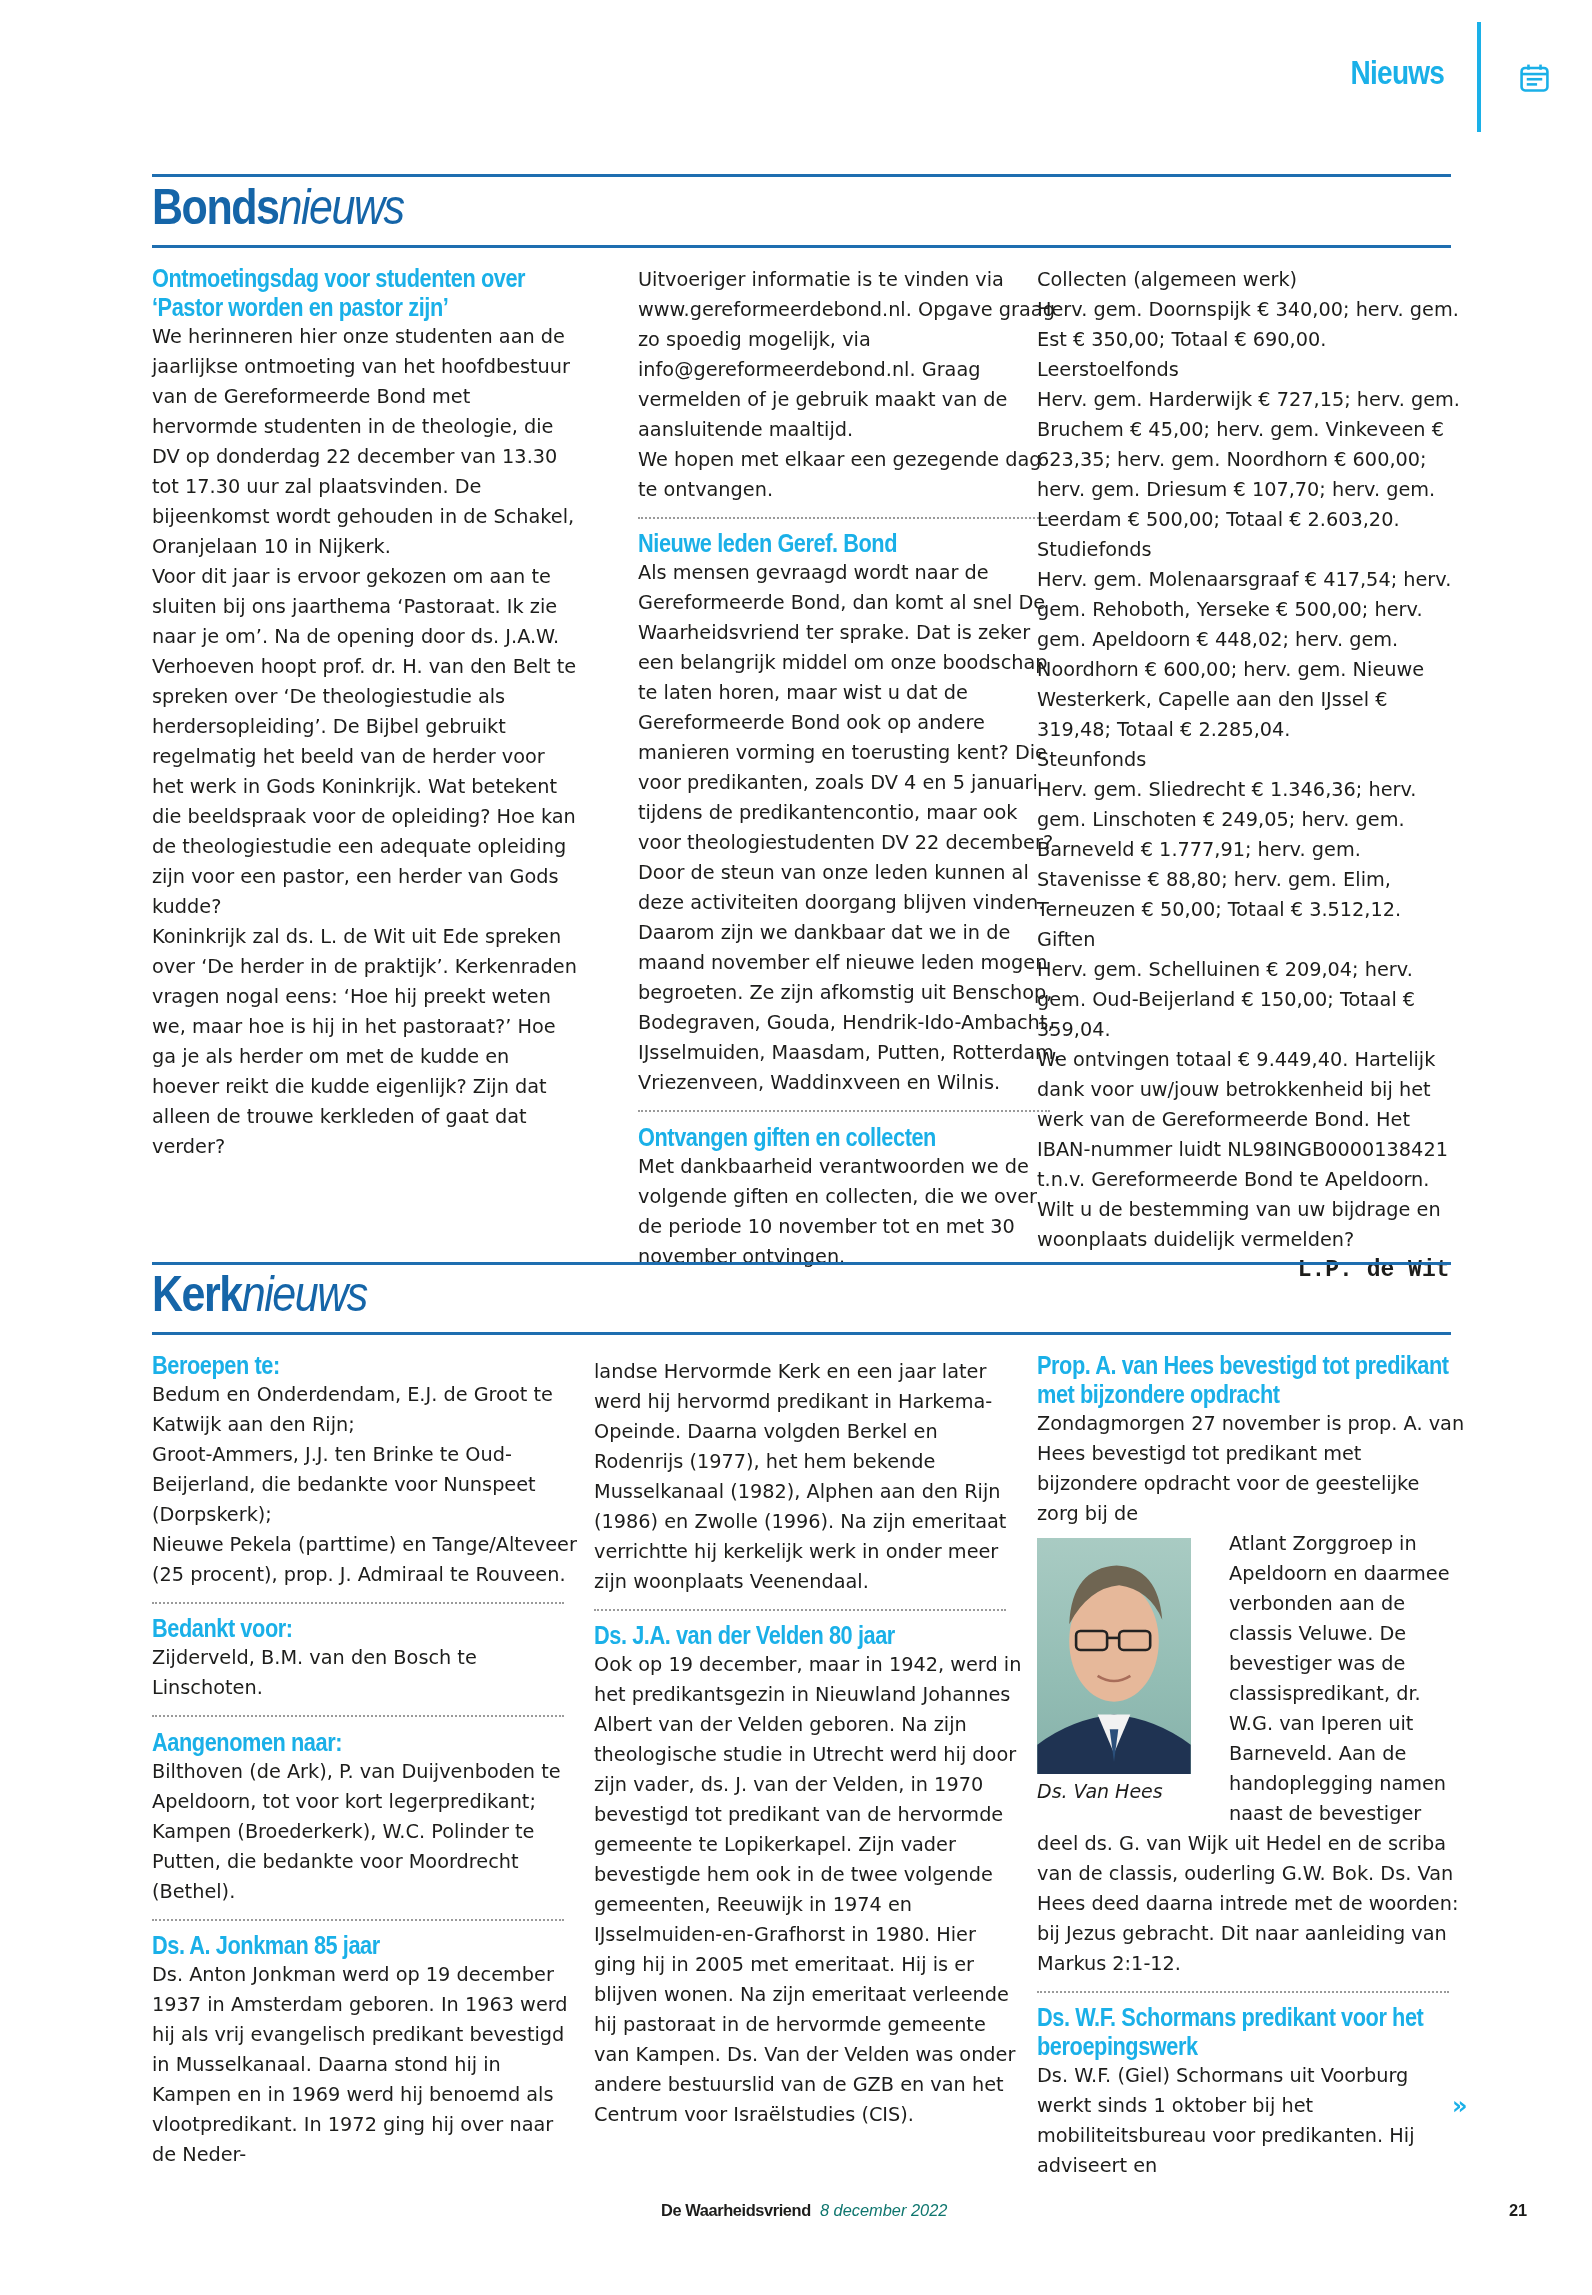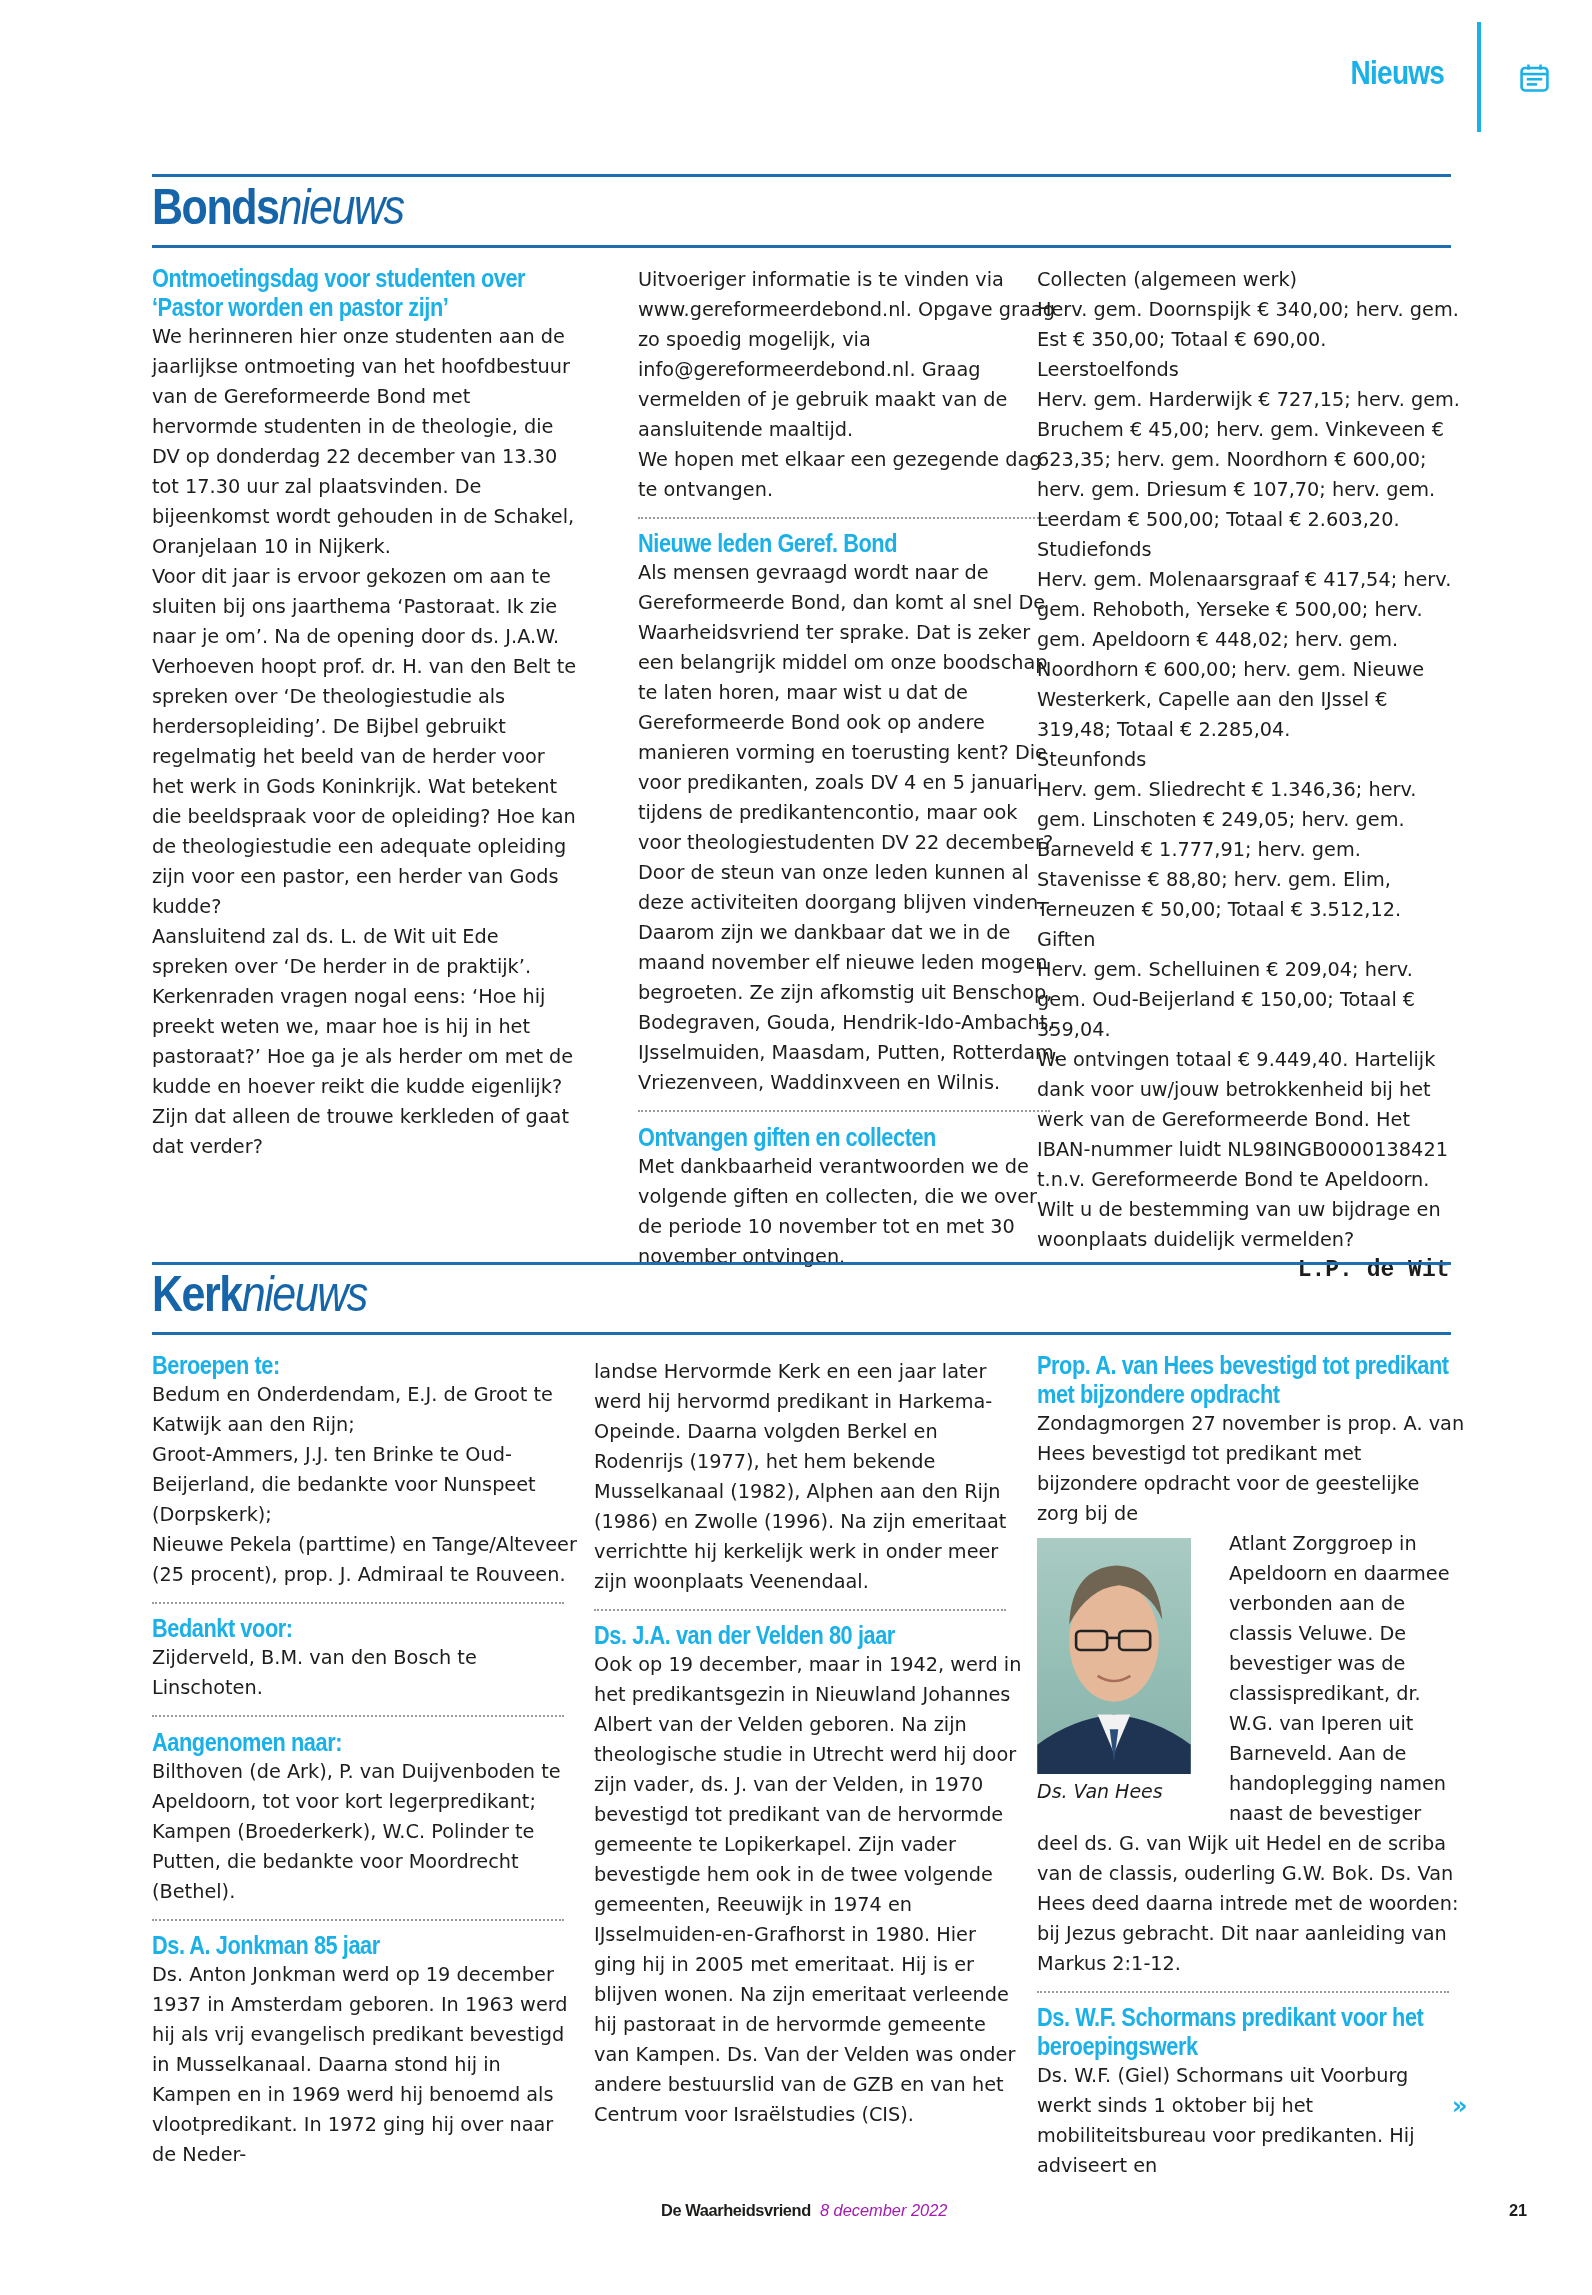--- a/index.html
+++ b/index.html
@@ -20,21 +20,21 @@
        letter-spacing: -0.5px; transform: scaleX(0.87); transform-origin: left; width: 492px; margin: 0; }
   .dots { border-top: 2.6px dotted #9a9a9a; margin: 12px 0 10.4px 0; width: 412px; height: 0; }
   .it { }
   .right { text-align: right; font-family: Liberation Mono, monospace; font-weight: bold; font-size: 23px; margin-right: 15.5px !important; }
   .photo { float: left; width: 154px; height: 236px; margin: 8.6px 38px 3.5px 0; position: relative;
            background: linear-gradient(180deg, #a9cbc3 0%, #93bdb4 60%, #86b1aa 100%); overflow: hidden; }
   .photo-wrap { float: left; width: 192px; }
   .caption { font-style: italic; font-size: 19px; line-height: 29px; margin-top: 1.7px; }
   .footer { position: absolute; top: 2201px; left: 661px; font-family: "Liberation Sans", sans-serif; font-size: 16.4px; }
   .footer b { font-weight: bold; letter-spacing: -0.4px; }
-  .footer i { font-style: italic; color: #a21caf; }
+  .footer i { font-style: italic; color: #0f766e; }
   .pagenum { position: absolute; top: 2201px; left: 1509px; font-family: "Liberation Sans", sans-serif; font-size: 16.4px; font-weight: bold; }
   .more { position: absolute; left: 1452px; top: 2092px; font-size: 24px; color: #1ab0e8; font-weight: bold; }
 </style>
 </head>
 <body>
 
 <div class="topbar">
   <div class="section-label">Nieuws</div>
   <div class="vbar"></div>
   <svg class="cal-icon" viewBox="0 0 36 36">
@@ -48,21 +48,21 @@
 </div>
 
 <div class="rule" style="top:174px"></div>
 <div class="big-title" style="top:178px"><span>Bonds</span><i>nieuws</i></div>
 <div class="rule" style="top:245px"></div>
 
 <div class="col" style="left:152px; top:264px;">
   <p class="h">Ontmoetingsdag voor studenten over ‘Pastor worden en pastor zijn’</p>
   <p>We herinneren hier onze studenten aan de jaarlijkse ontmoeting van het hoofdbestuur van de Gereformeerde Bond met hervormde studenten in de theologie, die DV op donderdag 22 december van 13.30 tot 17.30 uur zal plaatsvinden. De bijeenkomst wordt gehouden in de Schakel, Oranjelaan 10 in Nijkerk.</p>
   <p>Voor dit jaar is ervoor gekozen om aan te sluiten bij ons jaarthema ‘Pastoraat. Ik zie naar je om’. Na de opening door ds. J.A.W. Verhoeven hoopt prof. dr. H. van den Belt te spreken over ‘De theologiestudie als herdersopleiding’. De Bijbel gebruikt regelmatig het beeld van de herder voor het werk in Gods Koninkrijk. Wat betekent die beeldspraak voor de opleiding? Hoe kan de theologiestudie een adequate opleiding zijn voor een pastor, een herder van Gods kudde?</p>
-  <p>Aansluitend zal ds. L. de Wit uit Ede spreken over ‘De herder in de praktijk’. Kerkenraden vragen nogal eens: ‘Hoe hij preekt weten we, maar hoe is hij in het pastoraat?’ Hoe ga je als herder om met de kudde en hoever reikt die kudde eigenlijk? Zijn dat alleen de trouwe kerkleden of gaat dat verder?</p>
+  <p>Koninkrijk zal ds. L. de Wit uit Ede spreken over ‘De herder in de praktijk’. Kerkenraden vragen nogal eens: ‘Hoe hij preekt weten we, maar hoe is hij in het pastoraat?’ Hoe ga je als herder om met de kudde en hoever reikt die kudde eigenlijk? Zijn dat alleen de trouwe kerkleden of gaat dat verder?</p>
 </div>
 
 <div class="col" style="left:594px; top:265px;margin-left:44px;">
   <p>Uitvoeriger informatie is te vinden via www.gereformeerdebond.nl. Opgave graag zo spoedig mogelijk, via info@gereformeerdebond.nl. Graag vermelden of je gebruik maakt van de aansluitende maaltijd.</p>
   <p>We hopen met elkaar een gezegende dag te ontvangen.</p>
   <div class="dots"></div>
   <p class="h">Nieuwe leden Geref. Bond</p>
   <p><span>Als mensen gevraagd wordt naar de Gereformeerde Bond, dan komt al snel </span><span class="it">De Waarheidsvriend</span><span> ter sprake. Dat is zeker een belangrijk middel om onze boodschap te laten horen, maar wist u dat de Gereformeerde Bond ook op andere manieren vorming en toerusting kent? Die voor predikanten, zoals DV 4 en 5 januari tijdens de predikantencontio, maar ook voor theologiestudenten DV 22 december? Door de steun van onze leden kunnen al deze activiteiten doorgang blijven vinden. Daarom zijn we dankbaar dat we in de maand november elf nieuwe leden mogen begroeten. Ze zijn afkomstig uit Benschop, Bodegraven, Gouda, Hendrik-Ido-Ambacht, IJsselmuiden, Maasdam, Putten, Rotterdam, Vriezenveen, Waddinxveen en Wilnis.</span></p>
   <div class="dots"></div>
   <p class="h">Ontvangen giften en collecten</p>

